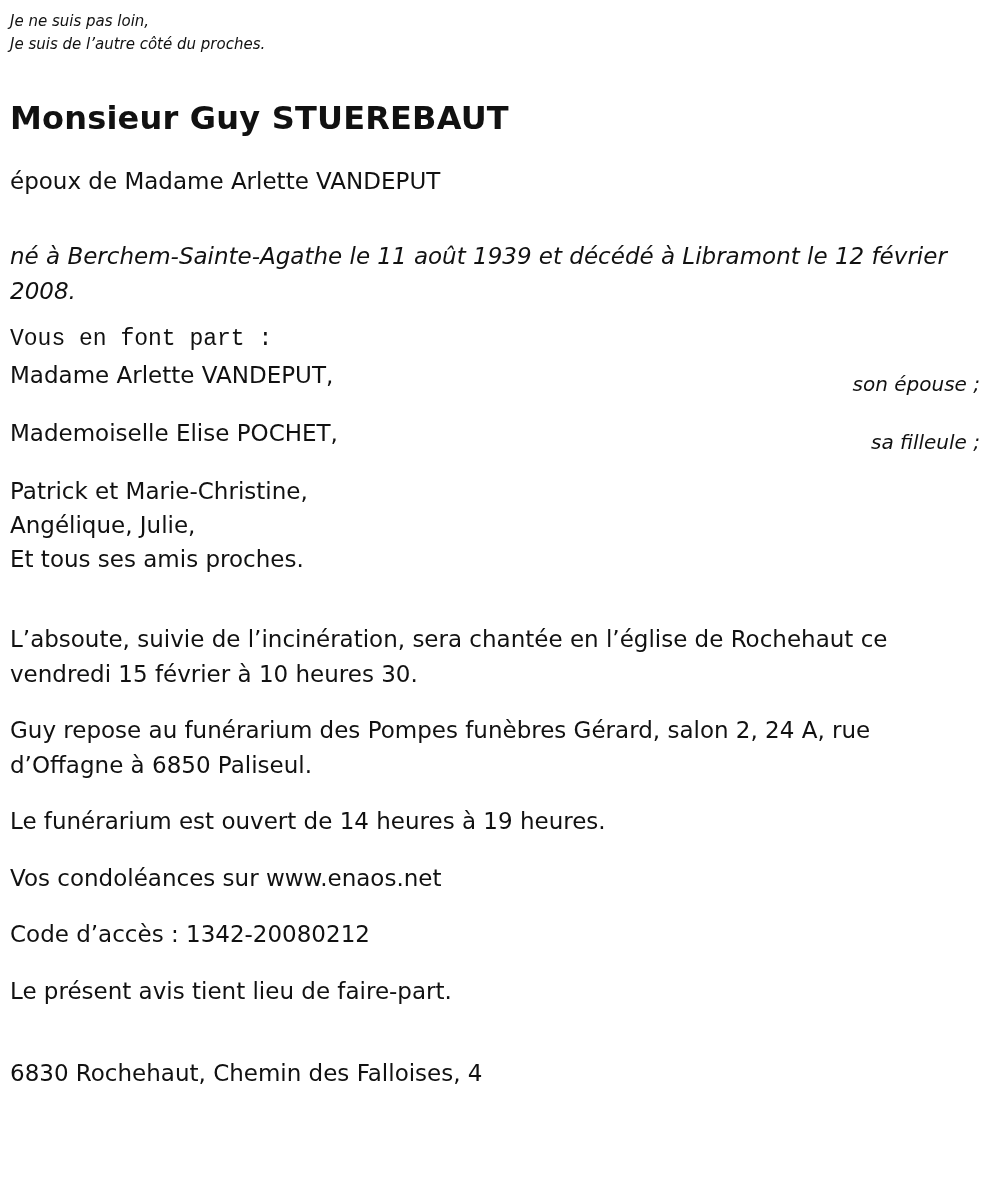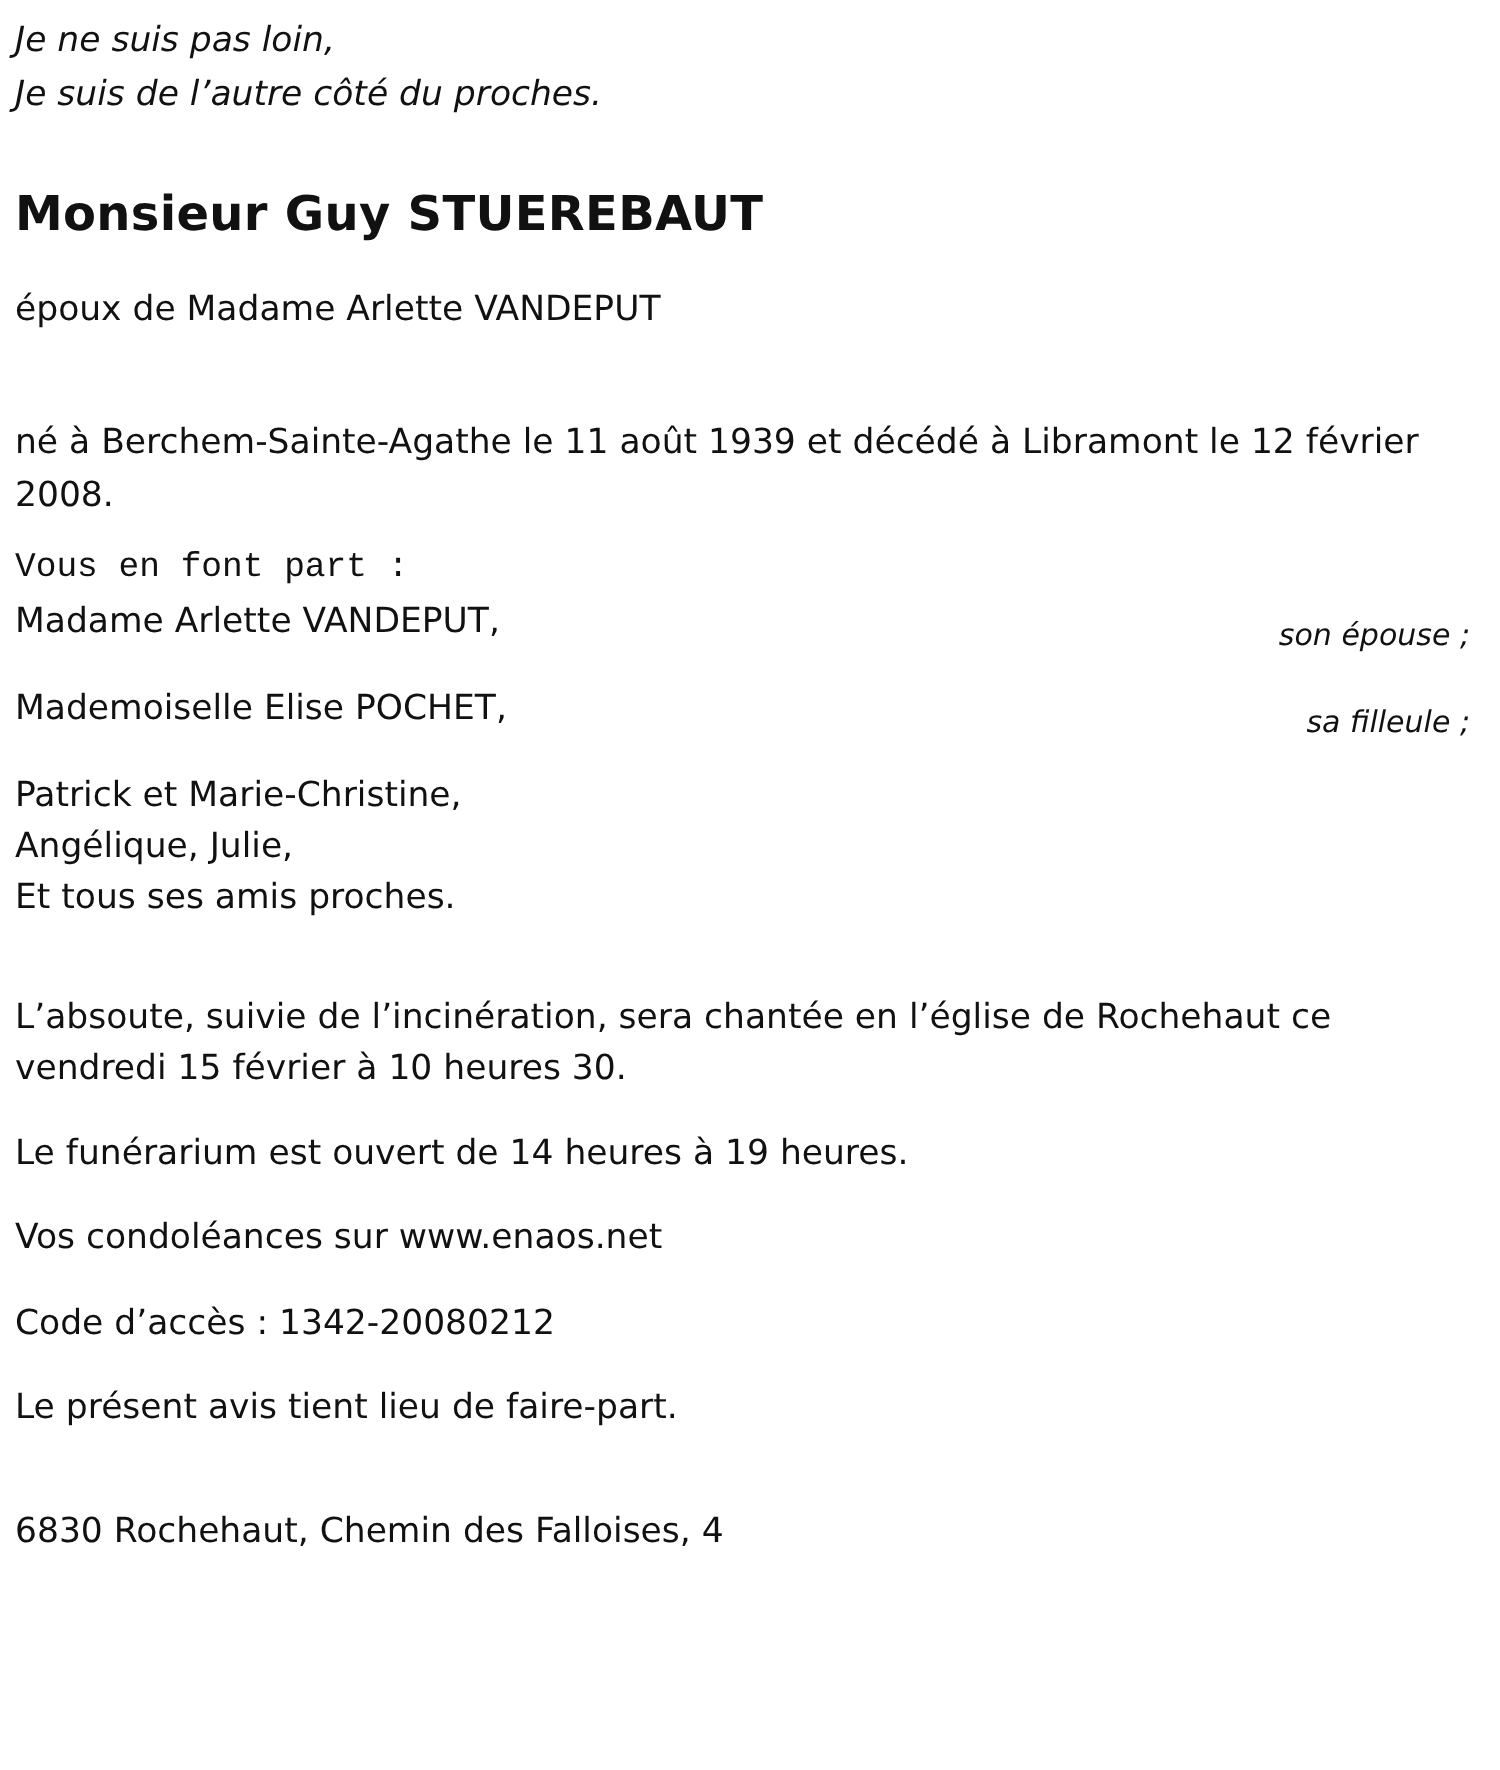--- a/index.html
+++ b/index.html
@@ -16,21 +16,21 @@
   }
   .page {
     box-sizing: border-box;
     width: 1000px;
     height: 1180px;
     padding: 10px 12px 0 10px;
     position: relative;
   }
   .epitaph {
     font-style: italic;
-    font-size: 23px;
+    font-size: 15px;
     line-height: 1.55;
     margin: 0 0 0 0;
   }
   .epitaph div {
     white-space: nowrap;
   }
   .deceased-name {
     font-size: 32px;
     font-weight: bold;
     letter-spacing: 0.2px;
@@ -38,22 +38,23 @@
     line-height: 1.2;
   }
   .spouse-line {
     font-size: 23px;
     margin: 28px 0 0 0;
     line-height: 1.4;
   }
   .birth-death {
     font-size: 23px;
     line-height: 1.52;
-    margin: 56px 0 0 0;
+    margin: 42px 0 0 0;
     max-width: 990px;
+    font-style: italic;
   }
   .announce-intro {
     font-size: 23px;
     line-height: 1.48;
     margin: 13px 0 0 0;
     font-family: Liberation Mono, monospace;
   }
   .relations {
     margin-top: 2px;
   }
@@ -134,20 +135,21 @@
   </div>
 
   <div class="others">
     <div>Patrick et Marie-Christine,</div>
     <div>Angélique, Julie,</div>
     <div>Et tous ses amis proches.</div>
   </div>
 
   <div class="ceremony">L’absoute, suivie de l’incinération, sera chantée en l’église de Rochehaut ce vendredi 15 février à 10 heures 30.</div>
 
+  <div class="para">Guy repose au funérarium des Pompes funèbres Gérard, salon 2, 24 A, rue d’Offagne à 6850 Paliseul.</div>
 
   <div class="para">Le funérarium est ouvert de 14 heures à 19 heures.</div>
 
   <div class="para">Vos condoléances sur www.enaos.net</div>
 
   <div class="para">Code d’accès : 1342-20080212</div>
 
   <div class="para">Le présent avis tient lieu de faire-part.</div>
 
   <div class="address">6830 Rochehaut, Chemin des Falloises, 4</div>

